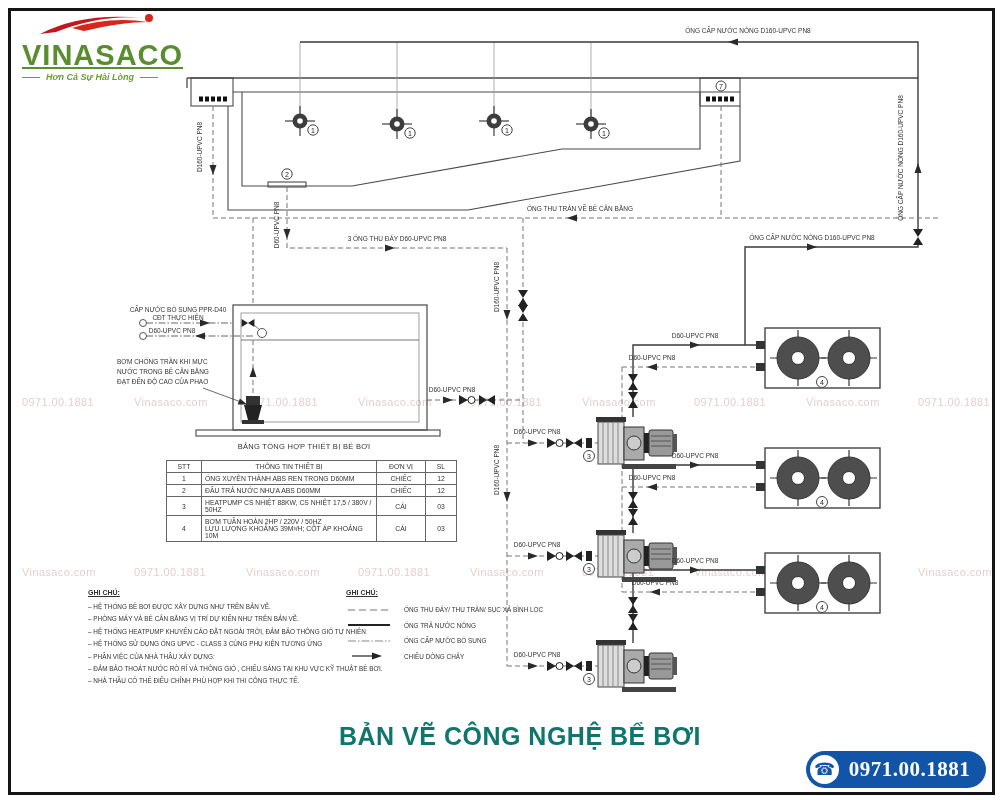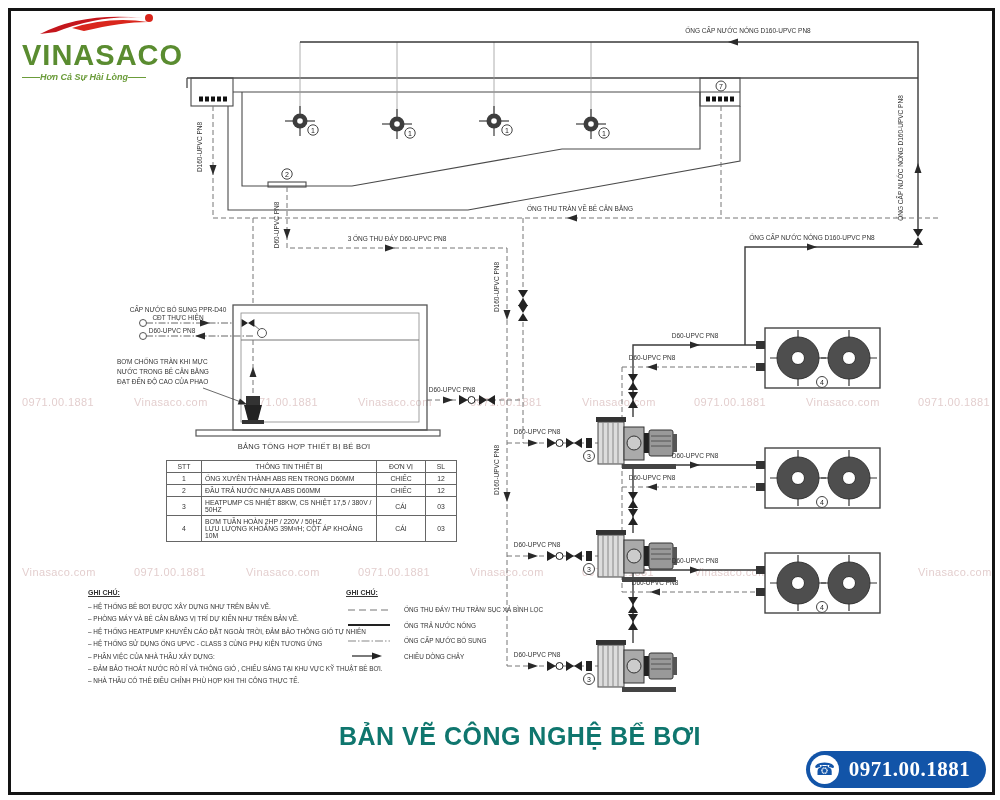--- a/index.html
+++ b/index.html
@@ -11,22 +11,22 @@
   .wm{position:absolute;color:#c79d9d;opacity:.5;font-size:11px;letter-spacing:.4px;white-space:nowrap;}
   
   #draw{position:absolute;left:0;top:0;z-index:2;}
   .lbl{font-family:"Liberation Sans",sans-serif;font-size:6.5px;fill:#333;}
   .lblm{text-anchor:middle;}
   .mk{font-family:"Liberation Sans",sans-serif;font-size:7px;fill:#222;text-anchor:middle;}
   
   .ov{position:absolute;z-index:3;}
   
   #logo{left:22px;top:10px;width:160px;}
-  #logo-name{color:#5a8c30;font-weight:bold;font-size:29px;letter-spacing:1px;line-height:30px;}
-  #logo-tag{display:flex;align-items:center;gap:0;margin-top:2px;}
+  #logo-name{color:#5a8c30;font-weight:bold;font-size:29px;letter-spacing:1px;line-height:30px;text-decoration:underline;}
+  #logo-tag{display:flex;align-items:center;gap:6px;margin-top:2px;}
   #logo-tag .dash{height:1px;width:18px;background:#6b9c3a;}
   #logo-tag .tg{color:#6b9c3a;font-style:italic;font-size:9px;font-weight:bold;white-space:nowrap;}
   
   #eqt{left:166px;top:442px;width:276px;}
   #eqt .ttl{text-align:center;font-size:7.5px;color:#333;margin-bottom:9px;letter-spacing:.3px;}
   #eqt table{border-collapse:collapse;width:100%;table-layout:fixed;}
   #eqt th,#eqt td{border:1px solid #666;font-size:6.8px;color:#333;padding:2px 3px;font-weight:normal;}
   #eqt th{text-align:center;}
   #eqt td.c{text-align:center;}
   #eqt td.l{text-align:left;}

